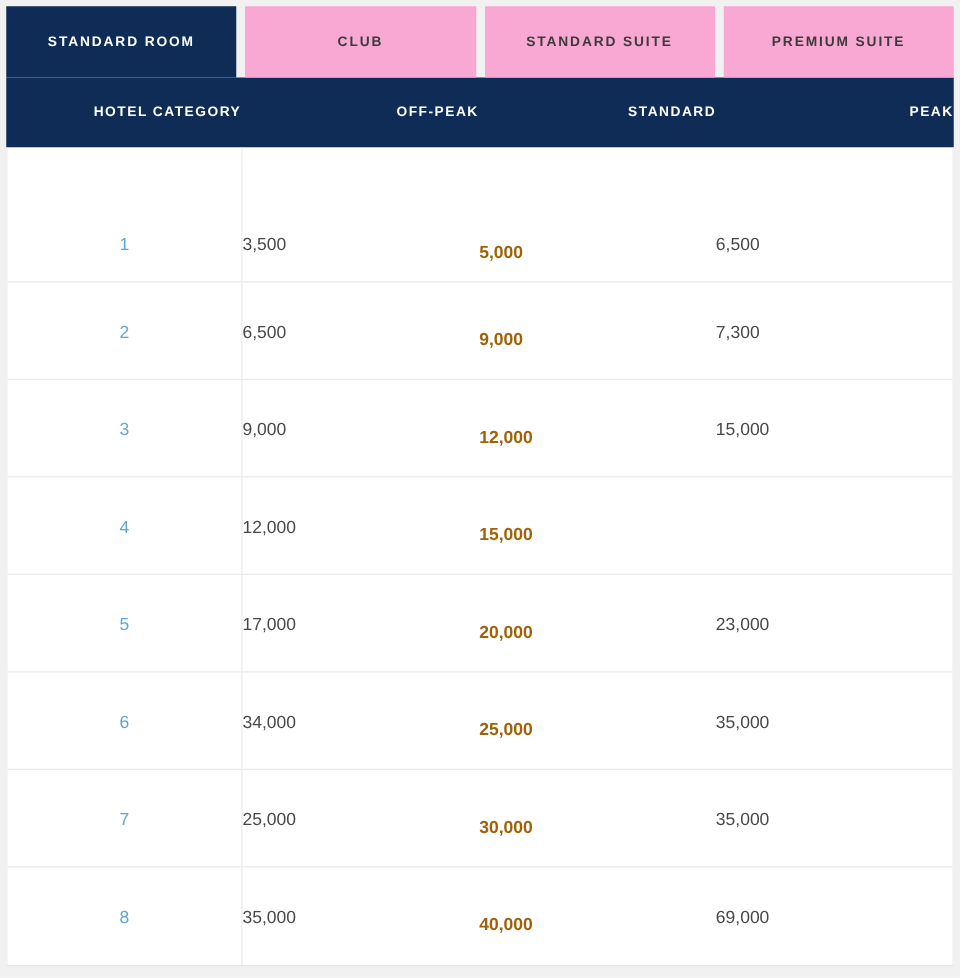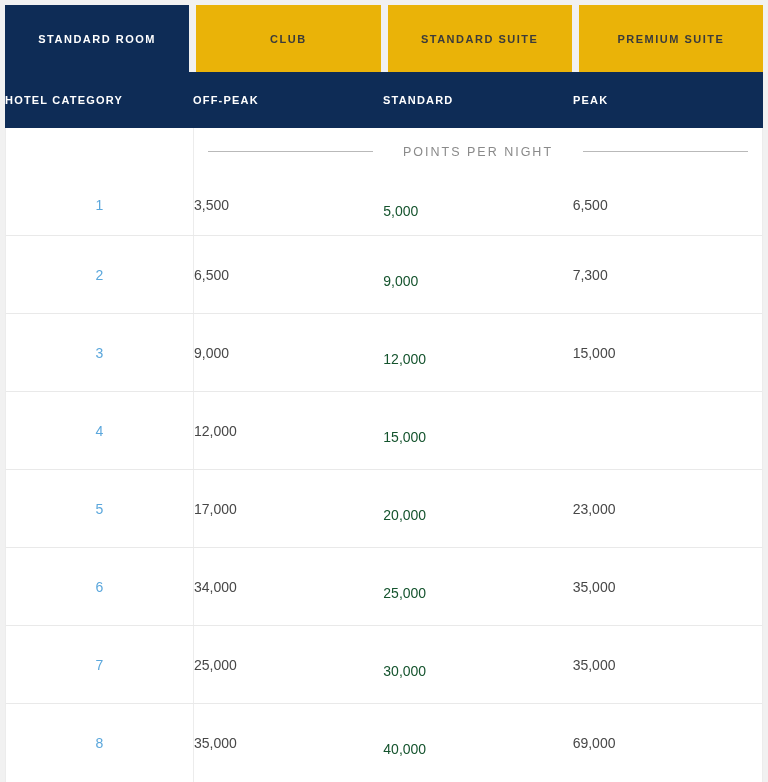--- a/index.html
+++ b/index.html
@@ -11,25 +11,25 @@
   }
   .page {
     width: 758px;
     margin: 5px 5px 0 5px;
   }
 
   
   .tabs {
     display: flex;
     gap: 7px;
-    height: 67px;
+    height: 57px;
   }
   .tab {
     flex: 1;
-    background: #eab308;
+    background: #f9a8d4;
     color: #3b3b3b;
     border: none;
     font-family: "Liberation Sans", sans-serif;
     font-size: 11px;
     font-weight: 700;
     letter-spacing: 1.5px;
     text-transform: uppercase;
     display: flex;
     align-items: center;
     justify-content: center;
@@ -42,21 +42,21 @@
 
   
   .col-header {
     height: 56px;
     background: #0e2c56;
     display: grid;
     grid-template-columns: 188px 1fr 1fr 1fr;
     align-items: center;
   }
   .col-header .hcell {
-    text-align: left;
+    text-align: right;
     color: #ffffff;
     font-size: 11px;
     font-weight: 700;
     letter-spacing: 1.2px;
     text-transform: uppercase;
   }
 
   
   .tbody {
     background: #ffffff;
@@ -113,22 +113,22 @@
     font-size: 14px;
     text-decoration: none;
     cursor: pointer;
   }
   .row .num {
     text-align: left;
     font-size: 14px;
     color: #474747;
   }
   .row .num.standard {
-    font-weight: 400;
-    color: #14532d;
+    font-weight: 700;
+    color: #a16207;
     margin-top: 12px;
   }
 </style>
 </head>
 <body>
 
 <div class="page">
 
   <div class="tabs">
     <button class="tab active">STANDARD ROOM</button>
@@ -141,25 +141,20 @@
     <div class="hcell">HOTEL CATEGORY</div>
     <div class="hcell">OFF-PEAK</div>
     <div class="hcell">STANDARD</div>
     <div class="hcell">PEAK</div>
   </div>
 
   <div class="tbody">
 
     <div class="caption-row">
       <div class="rail"></div>
-      <div class="caption">
-        <span class="line"></span>
-        <span class="caption-text">POINTS PER NIGHT</span>
-        <span class="line"></span>
-      </div>
     </div>
 
     <div class="row first">
       <div class="cat-cell">
           <a class="cat-link">1</a>
         </div>
       <div class="num">3,500</div>
       <div class="num standard">5,000</div>
       <div class="num">6,500</div>
     </div>

